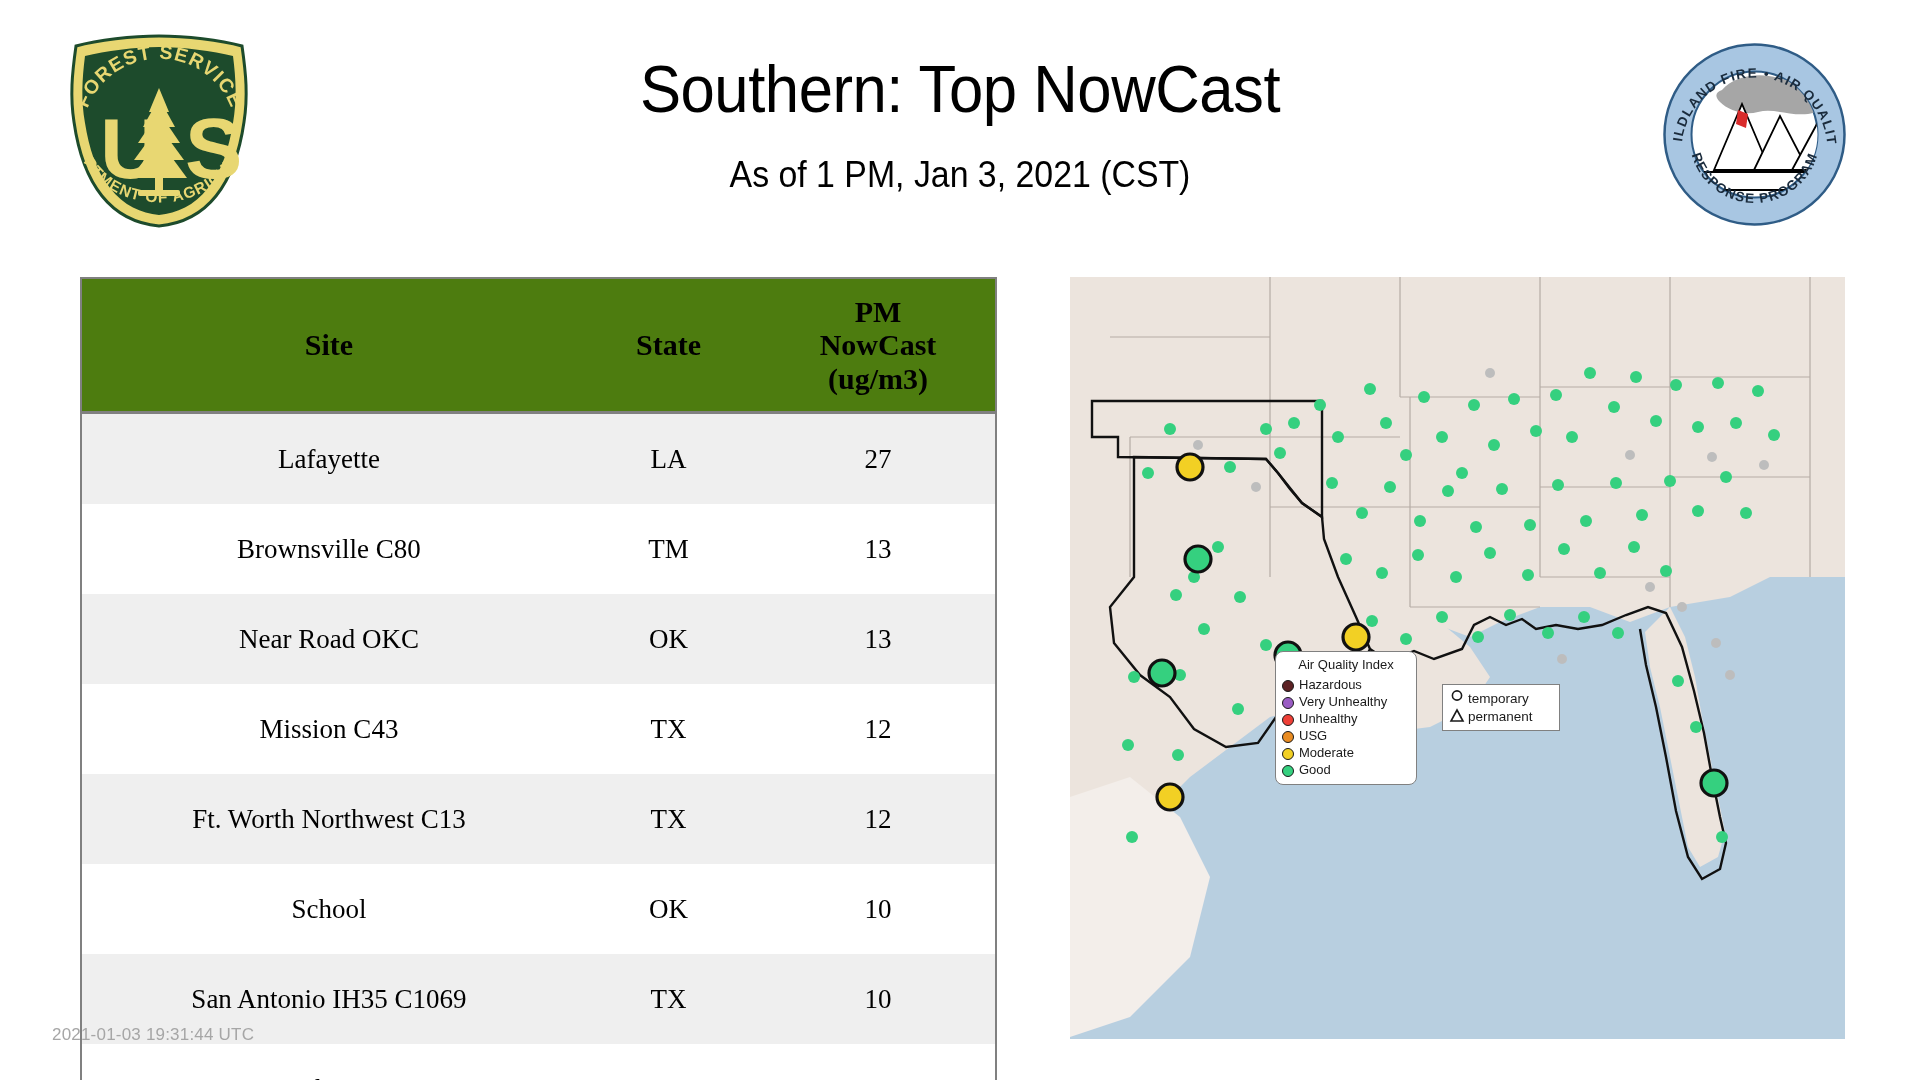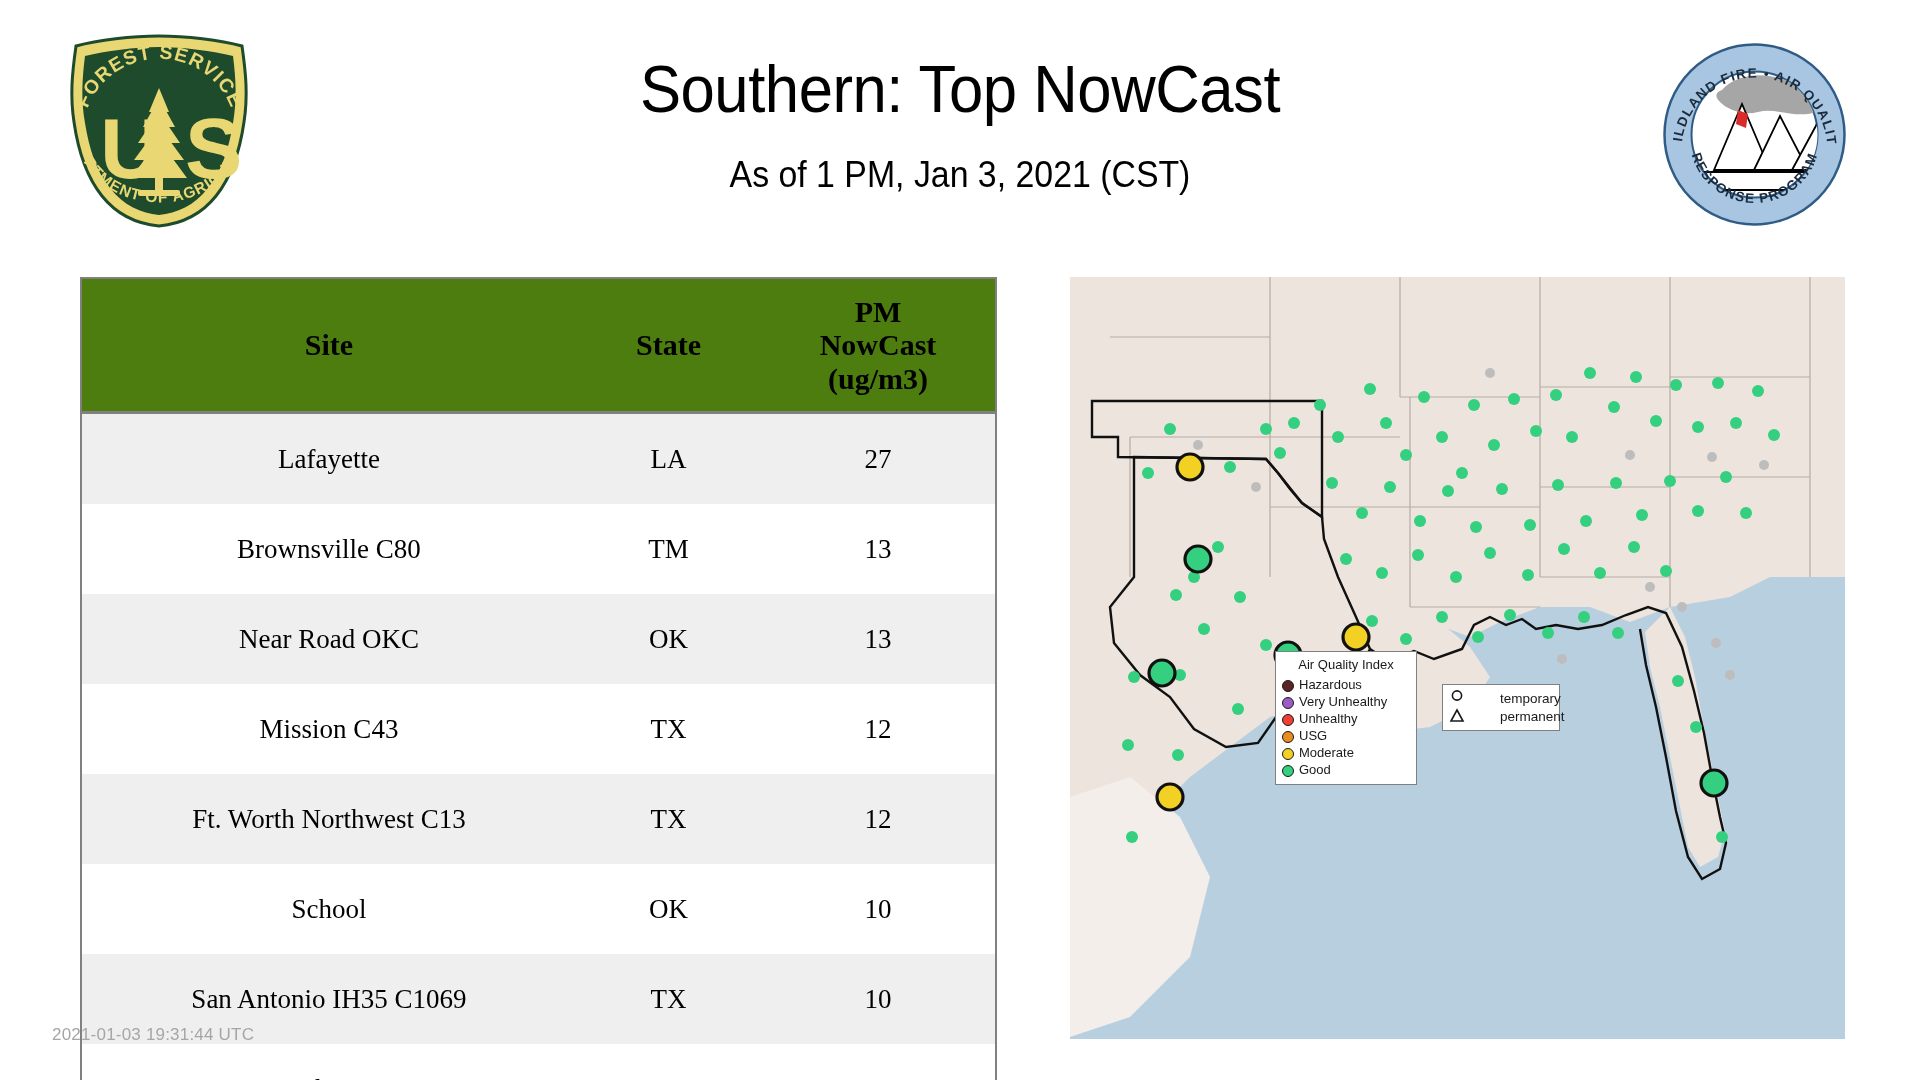--- a/index.html
+++ b/index.html
@@ -141,20 +141,21 @@
     background: #ffffff;
     border: 1px solid #808080;
     font-family: "Liberation Sans", sans-serif;
     color: #1a1a1a;
   }
   #aqi-legend {
     left: 205px;
     top: 374px;
     width: 128px;
     padding: 5px 6px 7px 6px;
+    border-radius: 8px;
   }
   #aqi-legend .legend-title {
     font-size: 13px;
     text-align: center;
     margin-bottom: 3px;
     color: #1a1a1a;
   }
   .aqi-row {
     display: flex;
     align-items: flex-end;
@@ -174,21 +175,20 @@
   #site-type-legend {
     left: 372px;
     top: 407px;
     width: 104px;
     padding: 4px 6px 5px 6px;
   }
   .st-row {
     display: flex;
     align-items: center;
     height: 18px;
-    gap: 32px;
   }
   .st-glyph {
     width: 16px;
     height: 16px;
     margin-right: 3px;
     flex: 0 0 auto;
   }
   .st-label { font-size: 13.5px; white-space: nowrap; }
 </style>
 </head>

